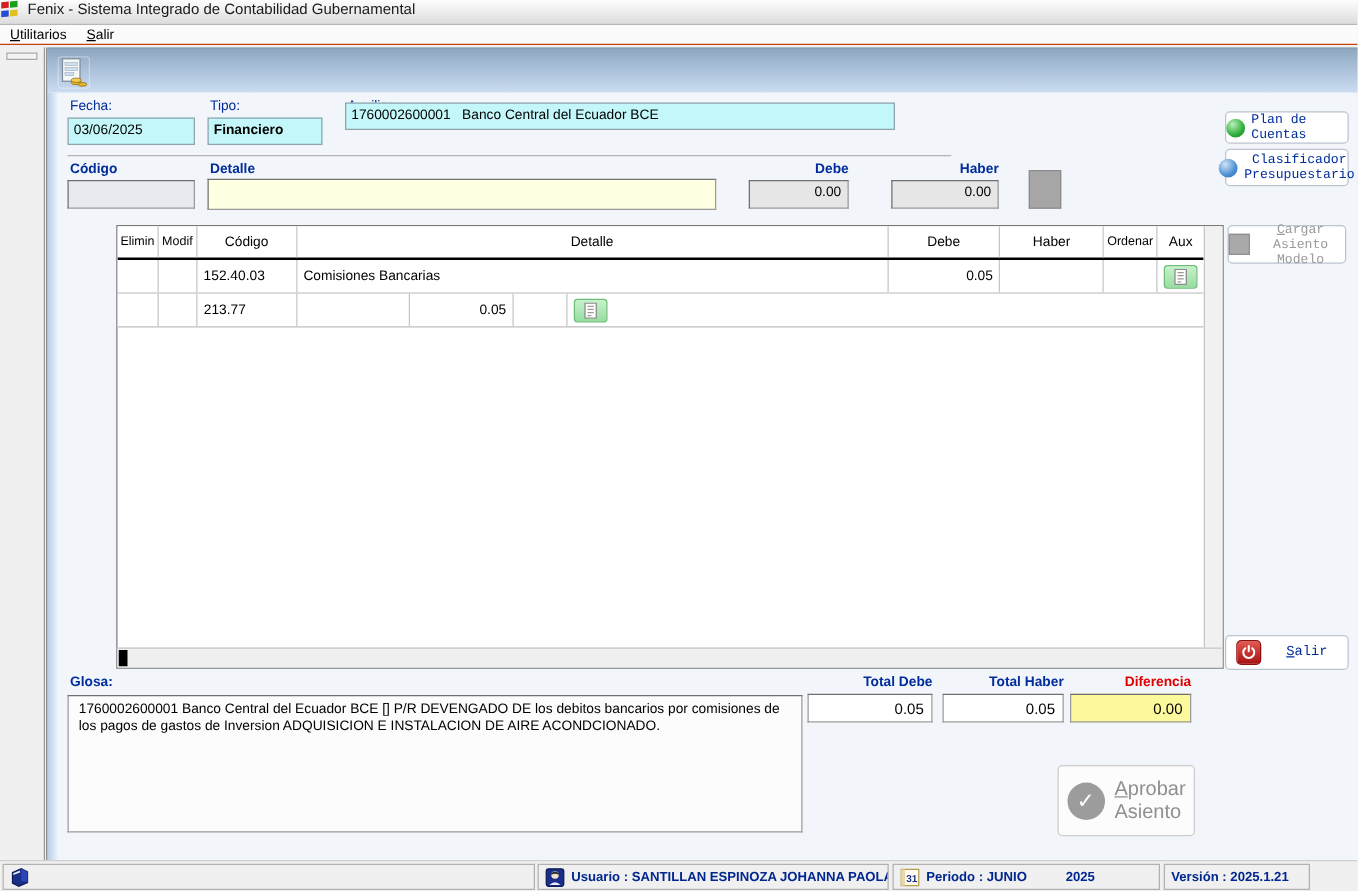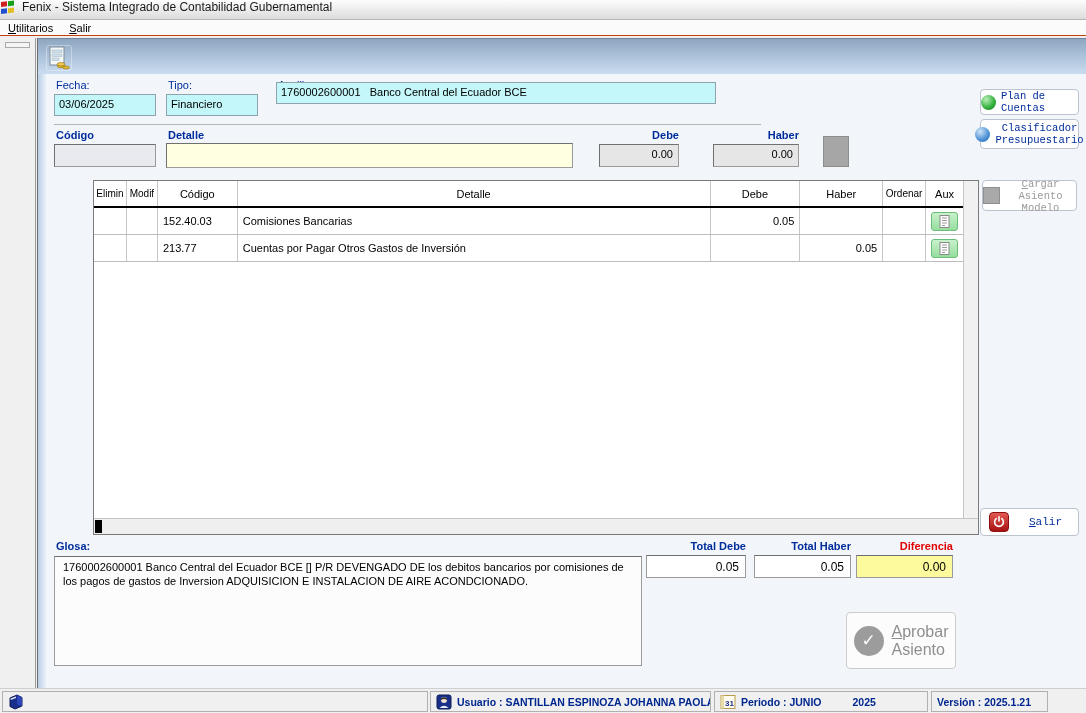--- a/index.html
+++ b/index.html
@@ -118,21 +118,21 @@
         </g>
       </svg>
     </div>
   </div>
   <div class="left-accent"></div>
 
   <div class="flabel" style="left:18px; top:41px;">Fecha:</div>
   <div class="field" style="left:16px; top:56px; width:102px;">03/06/2025</div>
 
   <div class="flabel" style="left:130px; top:41px;">Tipo:</div>
-  <div class="field" style="left:128px; top:56px; width:92px;">Financiero</div>
+  <div class="field" style="left:128px; top:56px; width:92px;font-weight:bold;">Financiero</div>
 
   <div class="flabel" style="left:240px; top:41px;">Auxiliar:</div>
   <div class="field" style="left:238px; top:44px; width:440px;">1760002600001   Banco Central del Ecuador BCE</div>
 
   <div style="position:absolute; left:16px; top:86px; width:707px; height:1px; background:#b3b3b3;"></div>
 
   <div class="flabel b" style="left:18px; top:91px;">Código</div>
   <div class="field sunken" style="left:16px; top:106px; width:102px; height:23px; background:#e9eaef;"></div>
 
   <div class="flabel b" style="left:130px; top:91px;">Detalle</div>
@@ -177,21 +177,20 @@
               <line x1="3" y1="10.5" x2="6" y2="10.5" stroke="#9a9a9a"></line>
             </svg>
           </div>
         </div>
       </div>
 
       <div class="g-row">
         <div class="cell c0"></div>
         <div class="cell c1"></div>
         <div class="cell c2">213.77</div>
-        <div class="cell c3">Cuentas por Pagar Otros Gastos de Inversión</div>
         <div class="cell c4 r"></div>
         <div class="cell c5 r">0.05</div>
         <div class="cell c6"></div>
         <div class="cell c7">
           <div class="aux-btn">
             <svg width="11" height="13" viewBox="0 0 11 13">
               <rect x="1" y="0.5" width="9" height="12" fill="#fff" stroke="#8a8a8a"></rect>
               <line x1="3" y1="3" x2="8" y2="3" stroke="#9a9a9a"></line>
               <line x1="3" y1="5.5" x2="8" y2="5.5" stroke="#9a9a9a"></line>
               <line x1="3" y1="8" x2="8" y2="8" stroke="#9a9a9a"></line>

